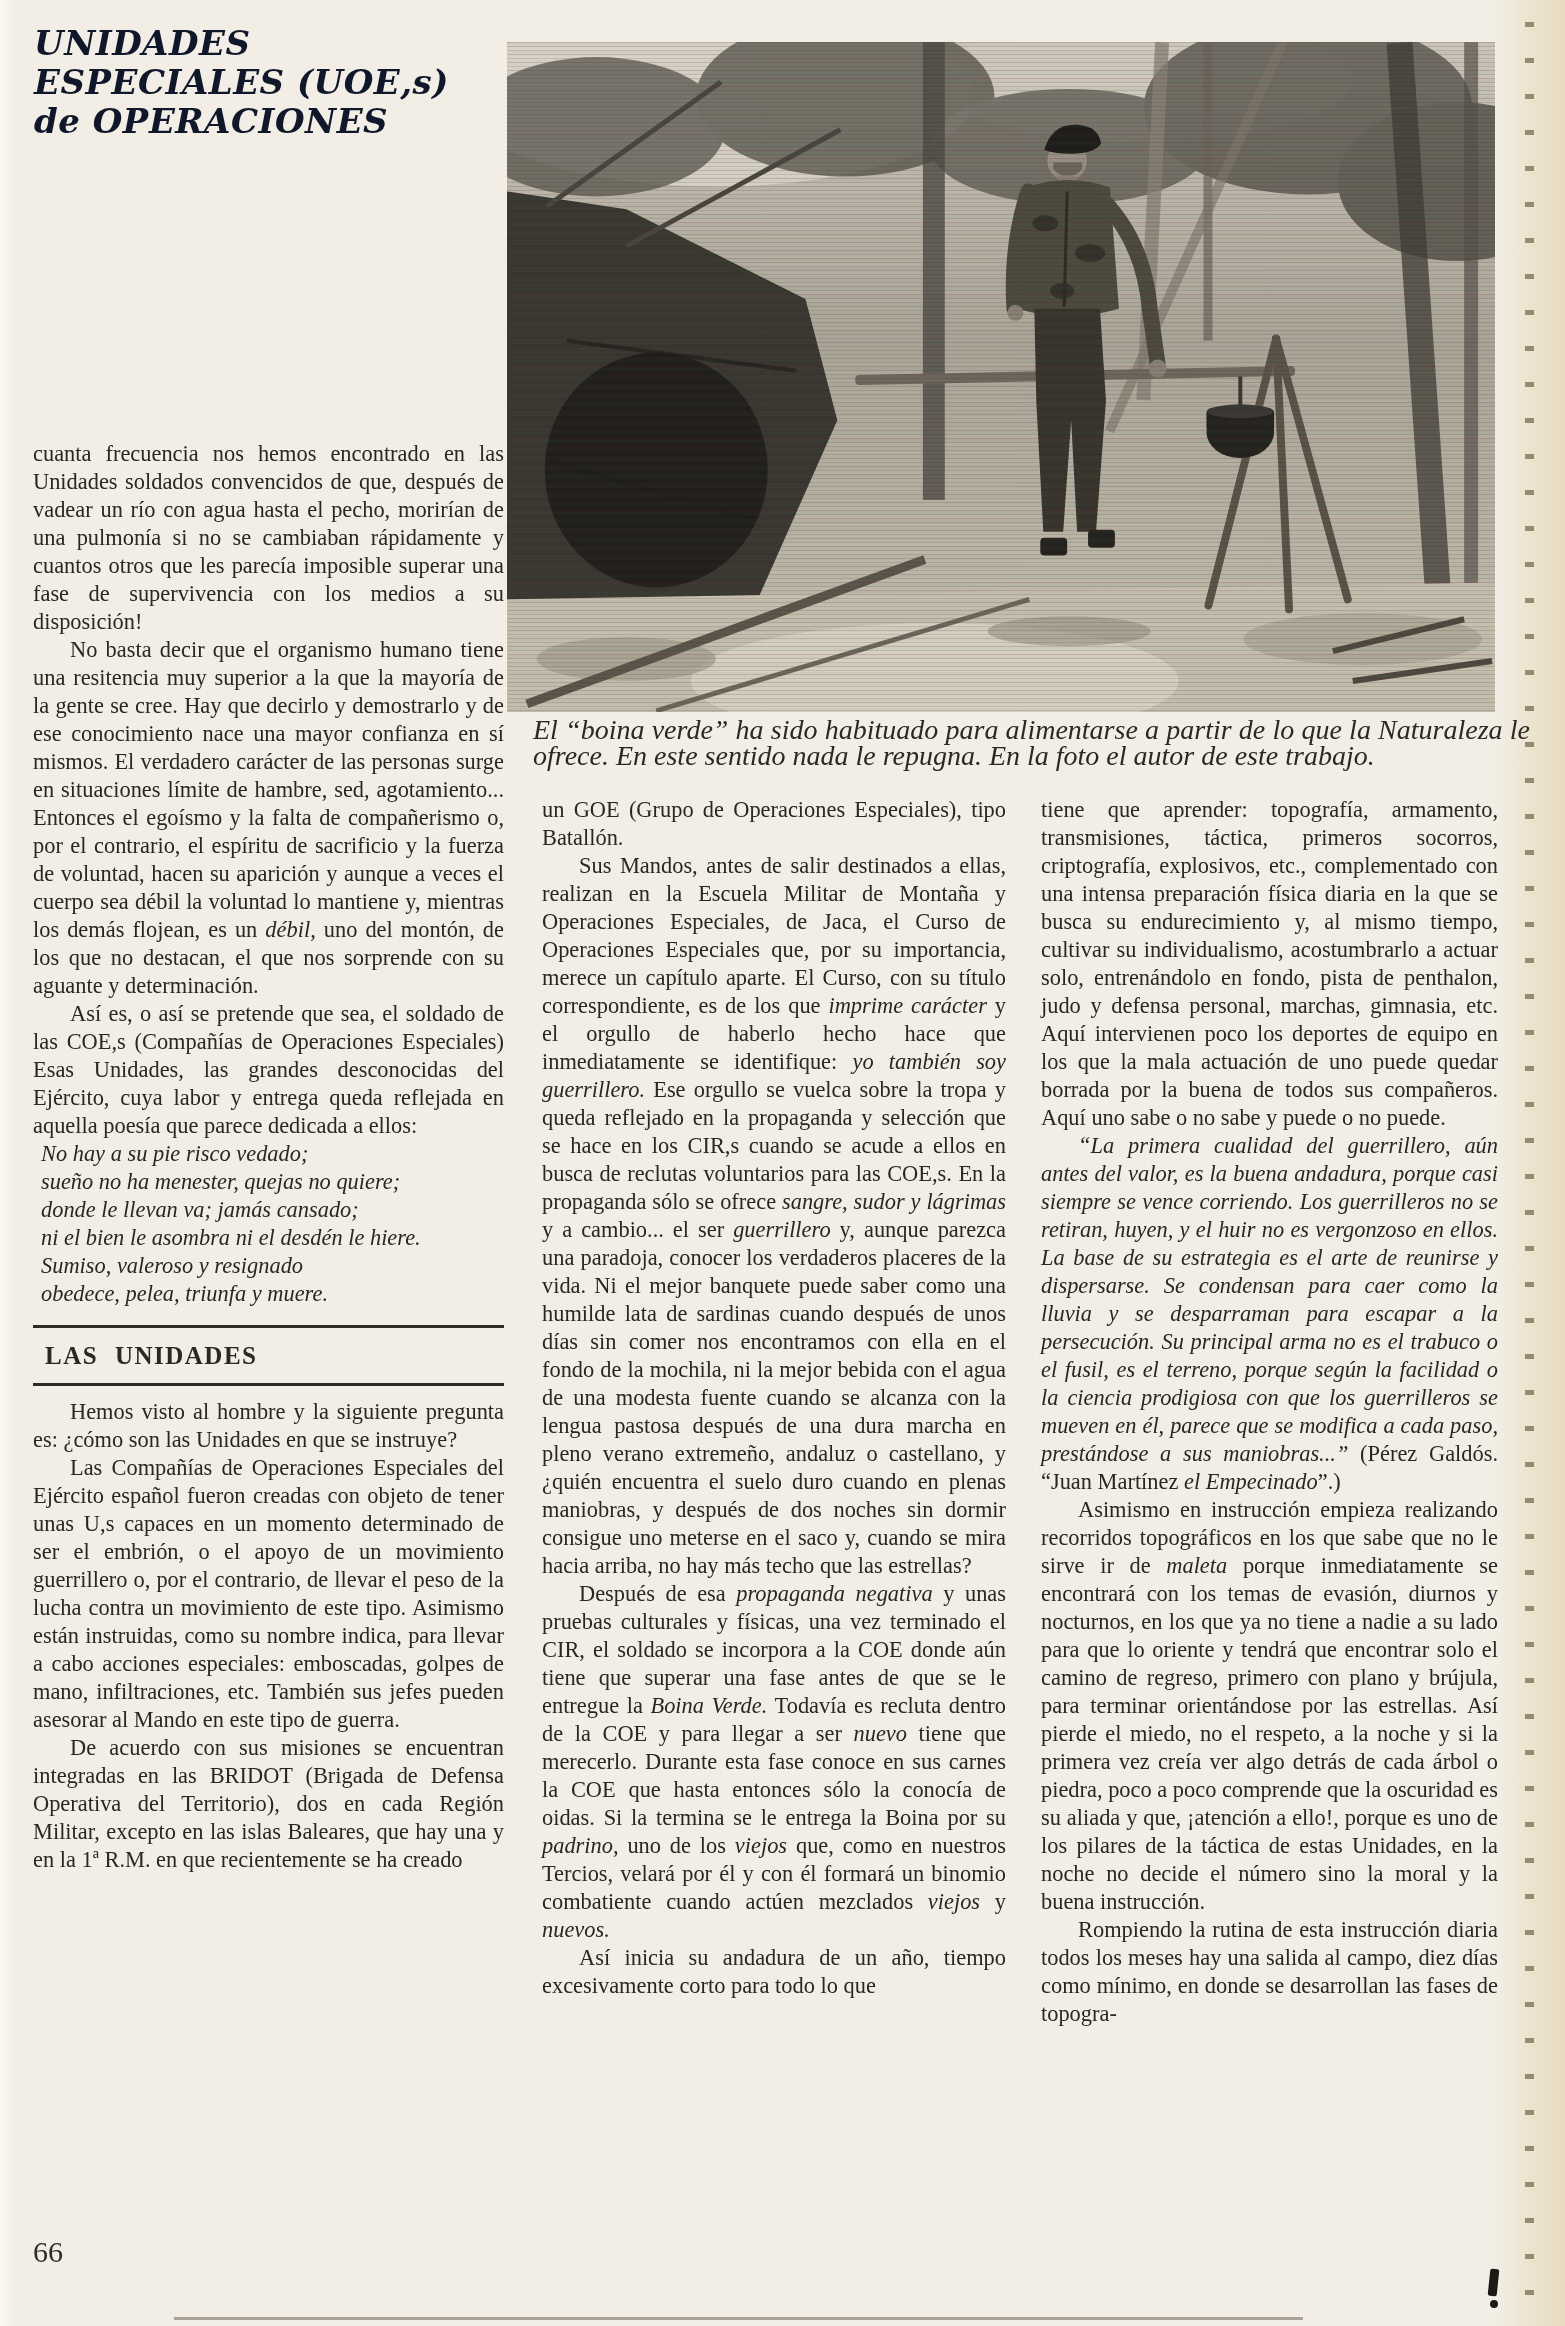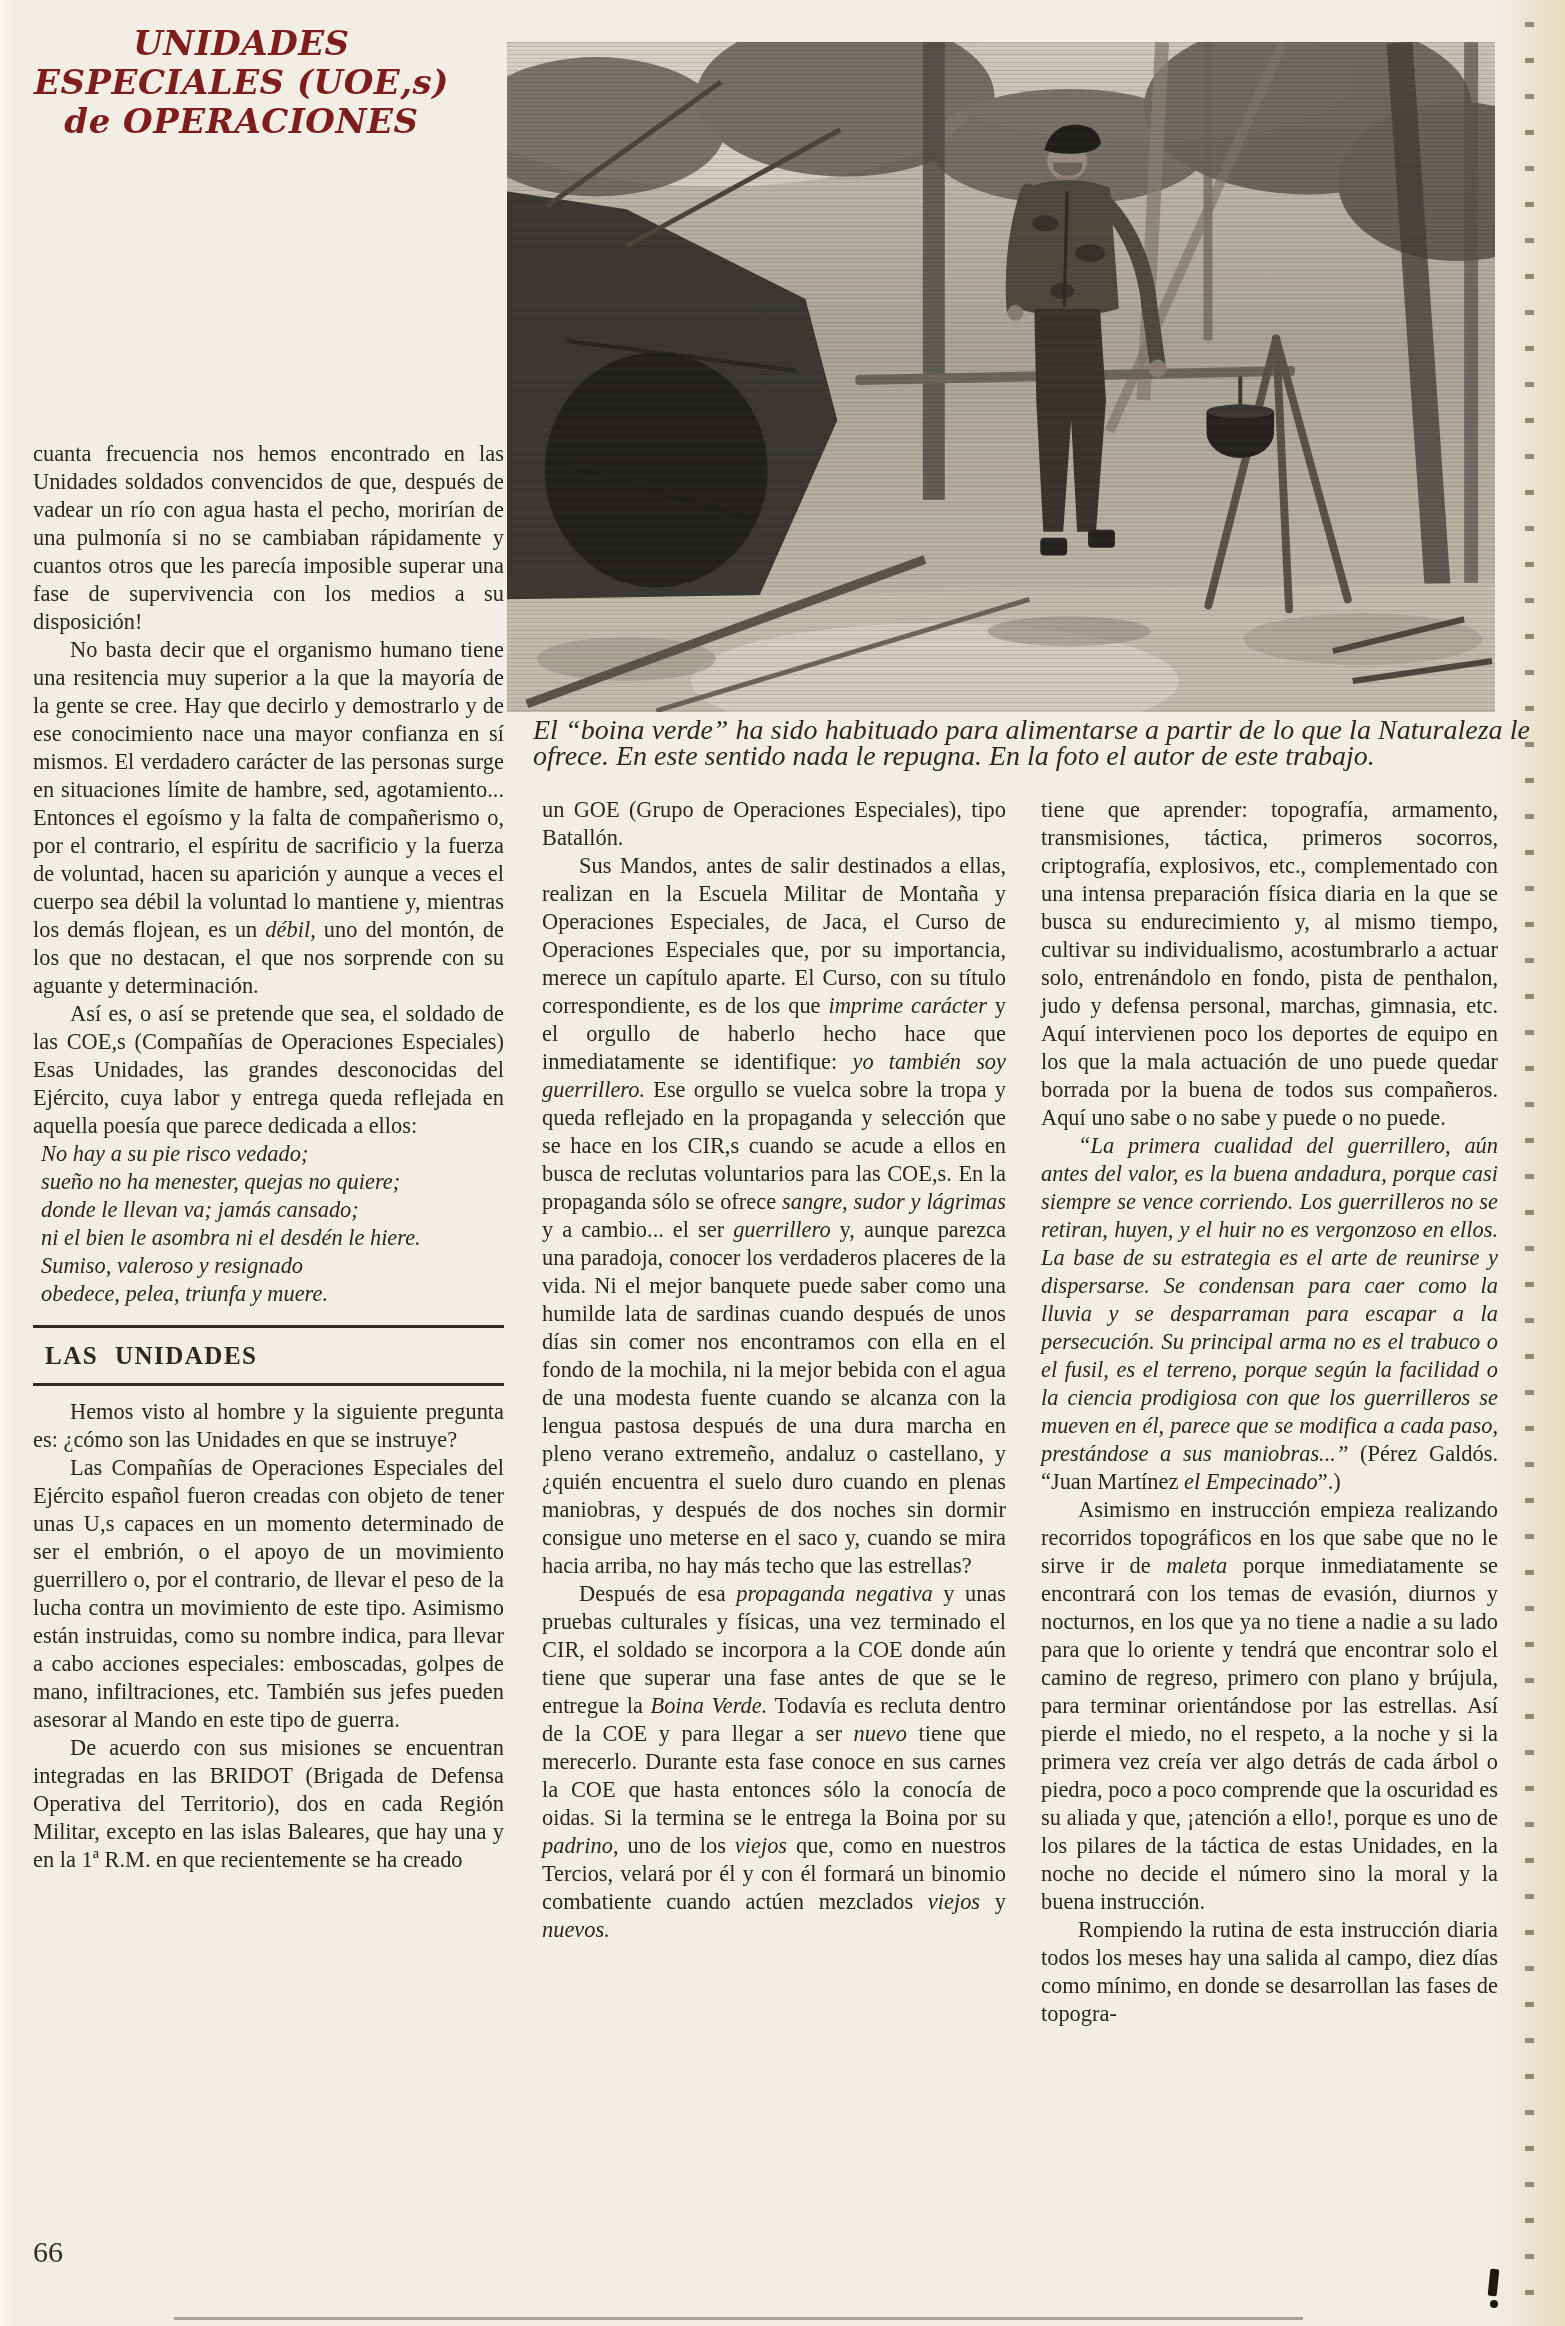--- a/index.html
+++ b/index.html
@@ -13,21 +13,21 @@
   
   .edge-left{position:absolute;left:0;top:0;width:16px;height:100%;background:linear-gradient(to right,#fbf9f4,rgba(251,249,244,0));}
   .binding-edge{position:absolute;right:0;top:0;width:70px;height:100%;
     background:linear-gradient(to right, rgba(242,238,229,0), #ece3cd 55%, #e7dcc0);}
   .binding-dashes{position:absolute;left:1525px;top:22px;width:9px;height:2279px;
     background:repeating-linear-gradient(to bottom,#80745e 0 5px, rgba(0,0,0,0) 5px 36px);
     opacity:.8;}
   
   .title{position:absolute;left:34px;top:24px;
     font-family:"DejaVu Serif", serif;font-weight:bold;font-style:italic;
-    font-size:34px;line-height:39px;color:#7f1d1d;letter-spacing:0.5px;white-space:nowrap;text-align:center;}
+    font-size:34px;line-height:39px;color:#0f172a;letter-spacing:0.5px;white-space:nowrap;}
   
   .photo{position:absolute;left:507px;top:42px;width:988px;height:670px;margin:0;
     background:#b5afa3;overflow:hidden;}
   .photo svg{display:block;width:988px;height:670px;}
   .scanlines{position:absolute;inset:0;pointer-events:none;
     background:
       repeating-linear-gradient(to bottom, rgba(35,30,40,.14) 0 1px, rgba(0,0,0,0) 1px 4px),
       repeating-linear-gradient(to bottom, rgba(150,60,110,.05) 0 2px, rgba(60,130,80,.05) 2px 5px, rgba(0,0,0,0) 5px 9px);}
   .caption{position:absolute;left:533px;top:717px;width:997px;
     font-style:italic;font-size:28px;line-height:26px;color:#2c2823;text-align:justify;}
@@ -170,20 +170,21 @@
         <p class="para indent">Hemos visto al hombre y la siguiente pregunta es: ¿cómo son las Unidades en que se instruye?</p>
         <p class="para indent">Las Compañías de Operaciones Especiales del Ejército español fueron creadas con objeto de tener unas U,s capaces en un momento determinado de ser el embrión, o el apoyo de un movimiento guerrillero o, por el contrario, de llevar el peso de la lucha contra un movimiento de este tipo. Asimismo están instruidas, como su nombre indica, para llevar a cabo acciones especiales: emboscadas, golpes de mano, infiltraciones, etc. También sus jefes pueden asesorar al Mando en este tipo de guerra.</p>
         <p class="para indent">De acuerdo con sus misiones se encuentran integradas en las BRIDOT (Brigada de Defensa Operativa del Territorio), dos en cada Región Militar, excepto en las islas Baleares, que hay una y en la 1ª R.M. en que recientemente se ha creado</p>
       </div>
   </div>
 
   <div class="col col2">
       <p class="para">un GOE (Grupo de Operaciones Especiales), tipo Batallón.</p>
       <p class="para indent">Sus Mandos, antes de salir destinados a ellas, realizan en la Escuela Militar de Montaña y Operaciones Especiales, de Jaca, el Curso de Operaciones Especiales que, por su importancia, merece un capítulo aparte. El Curso, con su título correspondiente, es de los que <i>imprime carácter</i> y el orgullo de haberlo hecho hace que inmediatamente se identifique: <i>yo también soy guerrillero.</i> Ese orgullo se vuelca sobre la tropa y queda reflejado en la propaganda y selección que se hace en los CIR,s cuando se acude a ellos en busca de reclutas voluntarios para las COE,s. En la propaganda sólo se ofrece <i>sangre, sudor y lágrimas</i> y a cambio... el ser <i>guerrillero</i> y, aunque parezca una paradoja, conocer los verdaderos placeres de la vida. Ni el mejor banquete puede saber como una humilde lata de sardinas cuando después de unos días sin comer nos encontramos con ella en el fondo de la mochila, ni la mejor bebida con el agua de una modesta fuente cuando se alcanza con la lengua pastosa después de una dura marcha en pleno verano extremeño, andaluz o castellano, y ¿quién encuentra el suelo duro cuando en plenas maniobras, y después de dos noches sin dormir consigue uno meterse en el saco y, cuando se mira hacia arriba, no hay más techo que las estrellas?</p>
       <p class="para indent">Después de esa <i>propaganda negativa</i> y unas pruebas culturales y físicas, una vez terminado el CIR, el soldado se incorpora a la COE donde aún tiene que superar una fase antes de que se le entregue la <i>Boina Verde.</i> Todavía es recluta dentro de la COE y para llegar a ser <i>nuevo</i> tiene que merecerlo. Durante esta fase conoce en sus carnes la COE que hasta entonces sólo la conocía de oidas. Si la termina se le entrega la Boina por su <i>padrino,</i> uno de los <i>viejos</i> que, como en nuestros Tercios, velará por él y con él formará un binomio combatiente cuando actúen mezclados <i>viejos</i> y <i>nuevos.</i></p>
+      <p class="para indent">Así inicia su andadura de un año, tiempo excesivamente corto para todo lo que</p>
     </div>
 
   <div class="col col3">
       <p class="para">tiene que aprender: topografía, armamento, transmisiones, táctica, primeros socorros, criptografía, explosivos, etc., complementado con una intensa preparación física diaria en la que se busca su endurecimiento y, al mismo tiempo, cultivar su individualismo, acostumbrarlo a actuar solo, entrenándolo en fondo, pista de penthalon, judo y defensa personal, marchas, gimnasia, etc. Aquí intervienen poco los deportes de equipo en los que la mala actuación de uno puede quedar borrada por la buena de todos sus compañeros. Aquí uno sabe o no sabe y puede o no puede.</p>
       <p class="para indent"><i>“La primera cualidad del guerrillero, aún antes del valor, es la buena andadura, porque casi siempre se vence corriendo. Los guerrilleros no se retiran, huyen, y el huir no es vergonzoso en ellos. La base de su estrategia es el arte de reunirse y dispersarse. Se condensan para caer como la lluvia y se desparraman para escapar a la persecución. Su principal arma no es el trabuco o el fusil, es el terreno, porque según la facilidad o la ciencia prodigiosa con que los guerrilleros se mueven en él, parece que se modifica a cada paso, prestándose a sus maniobras...”</i> (Pérez Galdós. “Juan Martínez <i>el Empecinado</i>”.)</p>
       <p class="para indent">Asimismo en instrucción empieza realizando recorridos topográficos en los que sabe que no le sirve ir de <i>maleta</i> porque inmediatamente se encontrará con los temas de evasión, diurnos y nocturnos, en los que ya no tiene a nadie a su lado para que lo oriente y tendrá que encontrar solo el camino de regreso, primero con plano y brújula, para terminar orientándose por las estrellas. Así pierde el miedo, no el respeto, a la noche y si la primera vez creía ver algo detrás de cada árbol o piedra, poco a poco comprende que la oscuridad es su aliada y que, ¡atención a ello!, porque es uno de los pilares de la táctica de estas Unidades, en la noche no decide el número sino la moral y la buena instrucción.</p>
       <p class="para indent">Rompiendo la rutina de esta instrucción diaria todos los meses hay una salida al campo, diez días como mínimo, en donde se desarrollan las fases de topogra-</p>
     </div>
 
   <div class="page-number">66</div>

